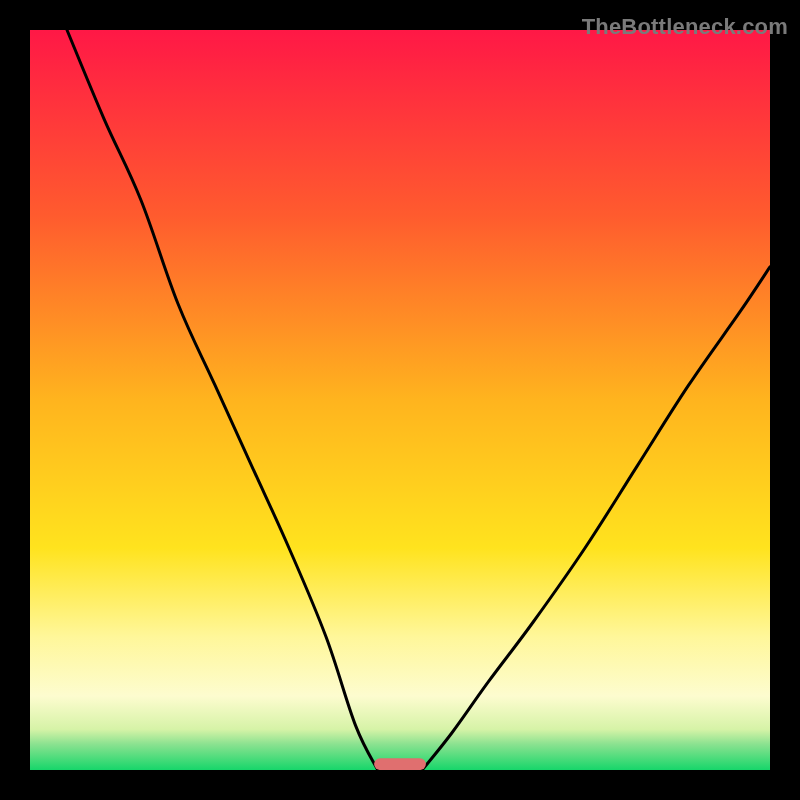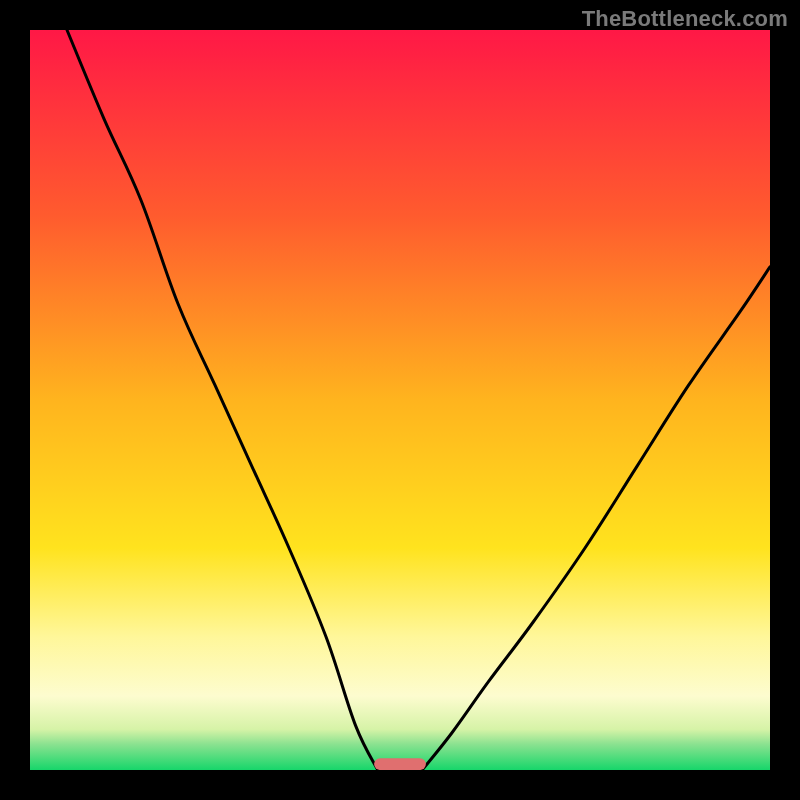--- a/index.html
+++ b/index.html
@@ -12,21 +12,21 @@
     overflow: hidden;
   }
   .frame {
     position: relative;
     width: 800px;
     height: 800px;
     background: #000;
   }
   .attribution {
     position: absolute;
-    top: 6px;
+    top: 14px;
     right: 12px;
     color: #7a7a7a;
     font-size: 22px;
     font-weight: 600;
     letter-spacing: 0.2px;
     text-align: right;
   }
   svg {
     display: block;
   }

